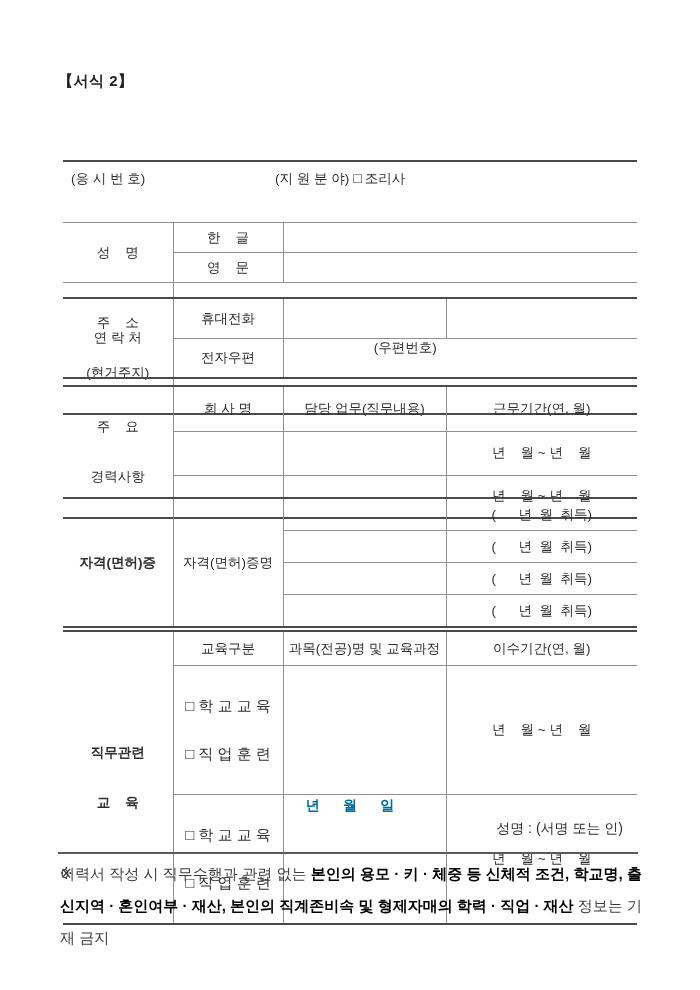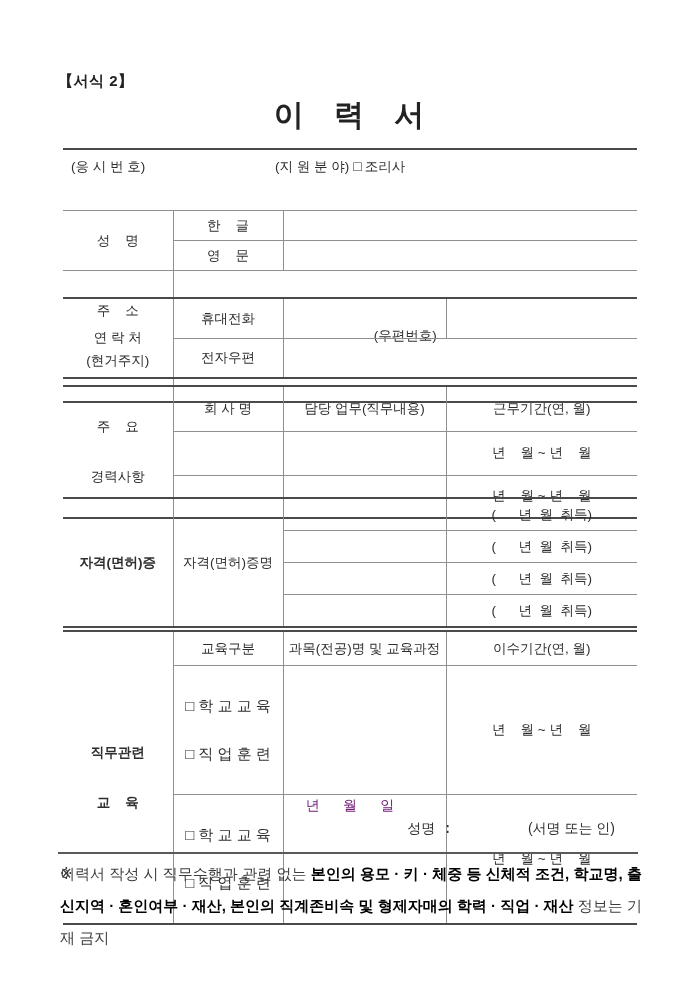--- a/index.html
+++ b/index.html
@@ -33,41 +33,40 @@
   .cbcell div{white-space:pre-wrap;}
   .hdrcell{position:relative;height:33px;}
   .hdr-exam{position:absolute;left:8px;top:0;line-height:33px;}
   .hdr-field{position:absolute;left:212px;top:0;line-height:33px;white-space:pre-wrap;}
   .hdr-field .cb{font-size:14px;margin:0 3px 0 4px;}
   .declaration{
     position:absolute;left:63px;top:736px;width:576px;font-size:14px;line-height:26px;
     text-align:justify;color:#1f1f1f;white-space:pre-wrap;
   }
   .date-line{position:absolute;left:63px;top:797px;width:574px;text-align:center;
-    font-size:14px;white-space:pre-wrap;color:#701a75;}
+    font-size:14px;white-space:pre-wrap;color:#0369a1;font-weight:bold;}
   .sig-line{position:absolute;left:63px;top:820px;width:574px;text-align:right;
     font-size:14px;color:#2e2e2e;}
-  .sig-line .sig-label{margin-right:72px;font-family:Liberation Mono, monospace;}
-  .sig-line .sig-note{margin-right:22px;}
+  .sig-line .sig-label{}
+  .sig-line .sig-note{margin-right:14px;}
   .divider{position:absolute;left:58px;top:852px;width:580px;border-top:2px solid #5a5a5a;height:0;}
   .footnote{position:absolute;left:60px;top:858px;width:582px;font-size:15px;line-height:32px;color:#3c3c3c;}
   .footnote .marker{position:absolute;left:0;top:0;line-height:32px;}
   .footnote .ftext{display:block;white-space:pre-wrap;text-align:justify;}
   .footnote b{color:#000;}
 </style>
 </head>
 <body>
 
 <div id="page">
 
   <div class="form-tag pre">【서식 2】</div>
 
-  <div class="doc-title">이 력 서</div>
-
-  <table class="frm" style="top:148px;">
+
+  <table class="frm" style="top:160px;">
     <colgroup>
         <col style="width:110px">
         <col style="width:110px">
         <col style="width:163px">
         <col style="width:191px">
       </colgroup>
     <tbody>
         <tr>
       <td colspan="4" class="hdrcell darkB" style="height:33px;">
         <span class="hdr-exam">(응 시 번 호)</span>

